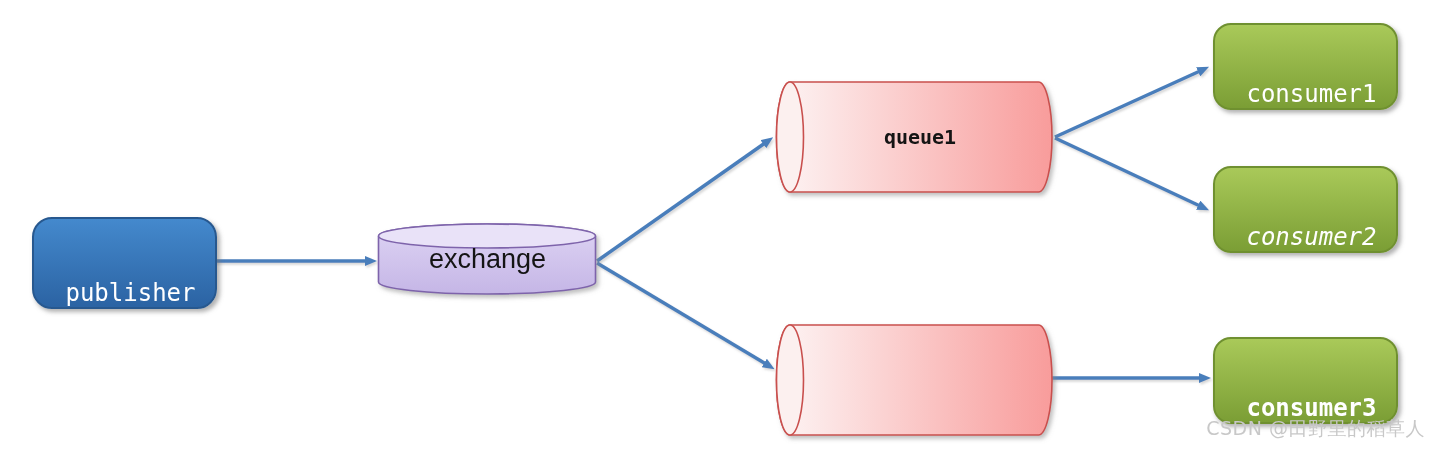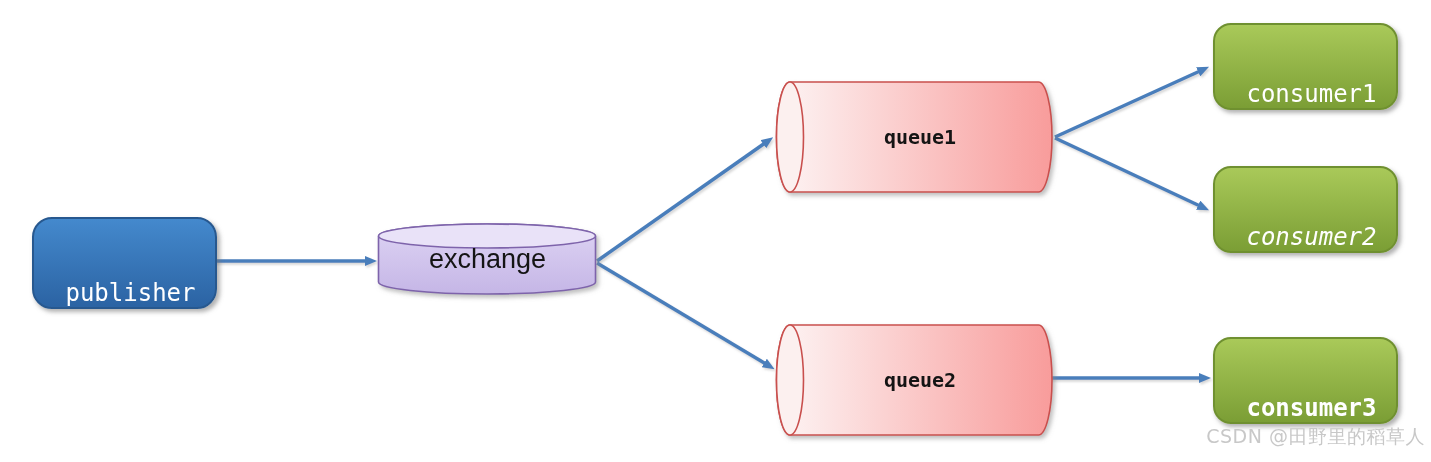--- a/index.html
+++ b/index.html
@@ -16,21 +16,21 @@
   .node-consumer2{top:166px}
   .node-consumer3{top:337px}
   .cyl-label{position:absolute;display:flex;align-items:center;justify-content:center;color:#141414;}
   .exchange-label{left:378px;top:244px;width:219px;height:30px;
                   font-family:Liberation Sans, sans-serif;font-size:27px;}
   .queue-label{left:788px;width:264px;height:32px;font-size:20px;font-weight:bold;}
   .queue1-label{top:121px}
   .queue2-label{top:364px}
   .edge{stroke:#4a7ebb;stroke-width:3.5;fill:none;}
   .cyl{stroke-width:1.6;}
-  .watermark{position:absolute;right:6px;bottom:12px;font-size:19px;letter-spacing:.5px;
+  .watermark{position:absolute;right:6px;bottom:20px;font-size:19px;letter-spacing:.5px;
              font-family:"DejaVu Sans","Liberation Sans",sans-serif;color:#c8c8c8;}
 </style>
 </head>
 <body>
 
 <div class="canvas">
 
   <svg class="svg-layer" viewBox="0 0 1431 462" xmlns="http://www.w3.org/2000/svg">
     <defs>
       <marker id="arrowhead" viewBox="0 0 12 10" refX="2" refY="5" markerWidth="12" markerHeight="10" markerUnits="userSpaceOnUse" orient="auto">
@@ -82,23 +82,20 @@
   </div>
 
   <div class="cyl-label exchange-label">
     <span>exchange</span>
   </div>
 
   <div class="cyl-label queue-label queue1-label">
     <span>queue1</span>
   </div>
 
-  <div class="cyl-label queue-label queue2-label">
-    <span>queue2</span>
-  </div>
 
   <div class="rect-node consumer node-consumer1" style="background: linear-gradient(rgb(169, 201, 89), rgb(123, 158, 53)); border-color: rgb(111, 144, 48); color: rgb(255, 255, 255);">
     <span>consumer1</span>
   </div>
 
   <div class="rect-node consumer node-consumer2" style="background: linear-gradient(rgb(169, 201, 89), rgb(123, 158, 53)); border-color: rgb(111, 144, 48); color: rgb(255, 255, 255); font-style: italic;">
     <span>consumer2</span>
   </div>
 
   <div class="rect-node consumer node-consumer3" style="background: linear-gradient(rgb(169, 201, 89), rgb(123, 158, 53)); border-color: rgb(111, 144, 48); color: rgb(255, 255, 255); font-weight: bold;">

